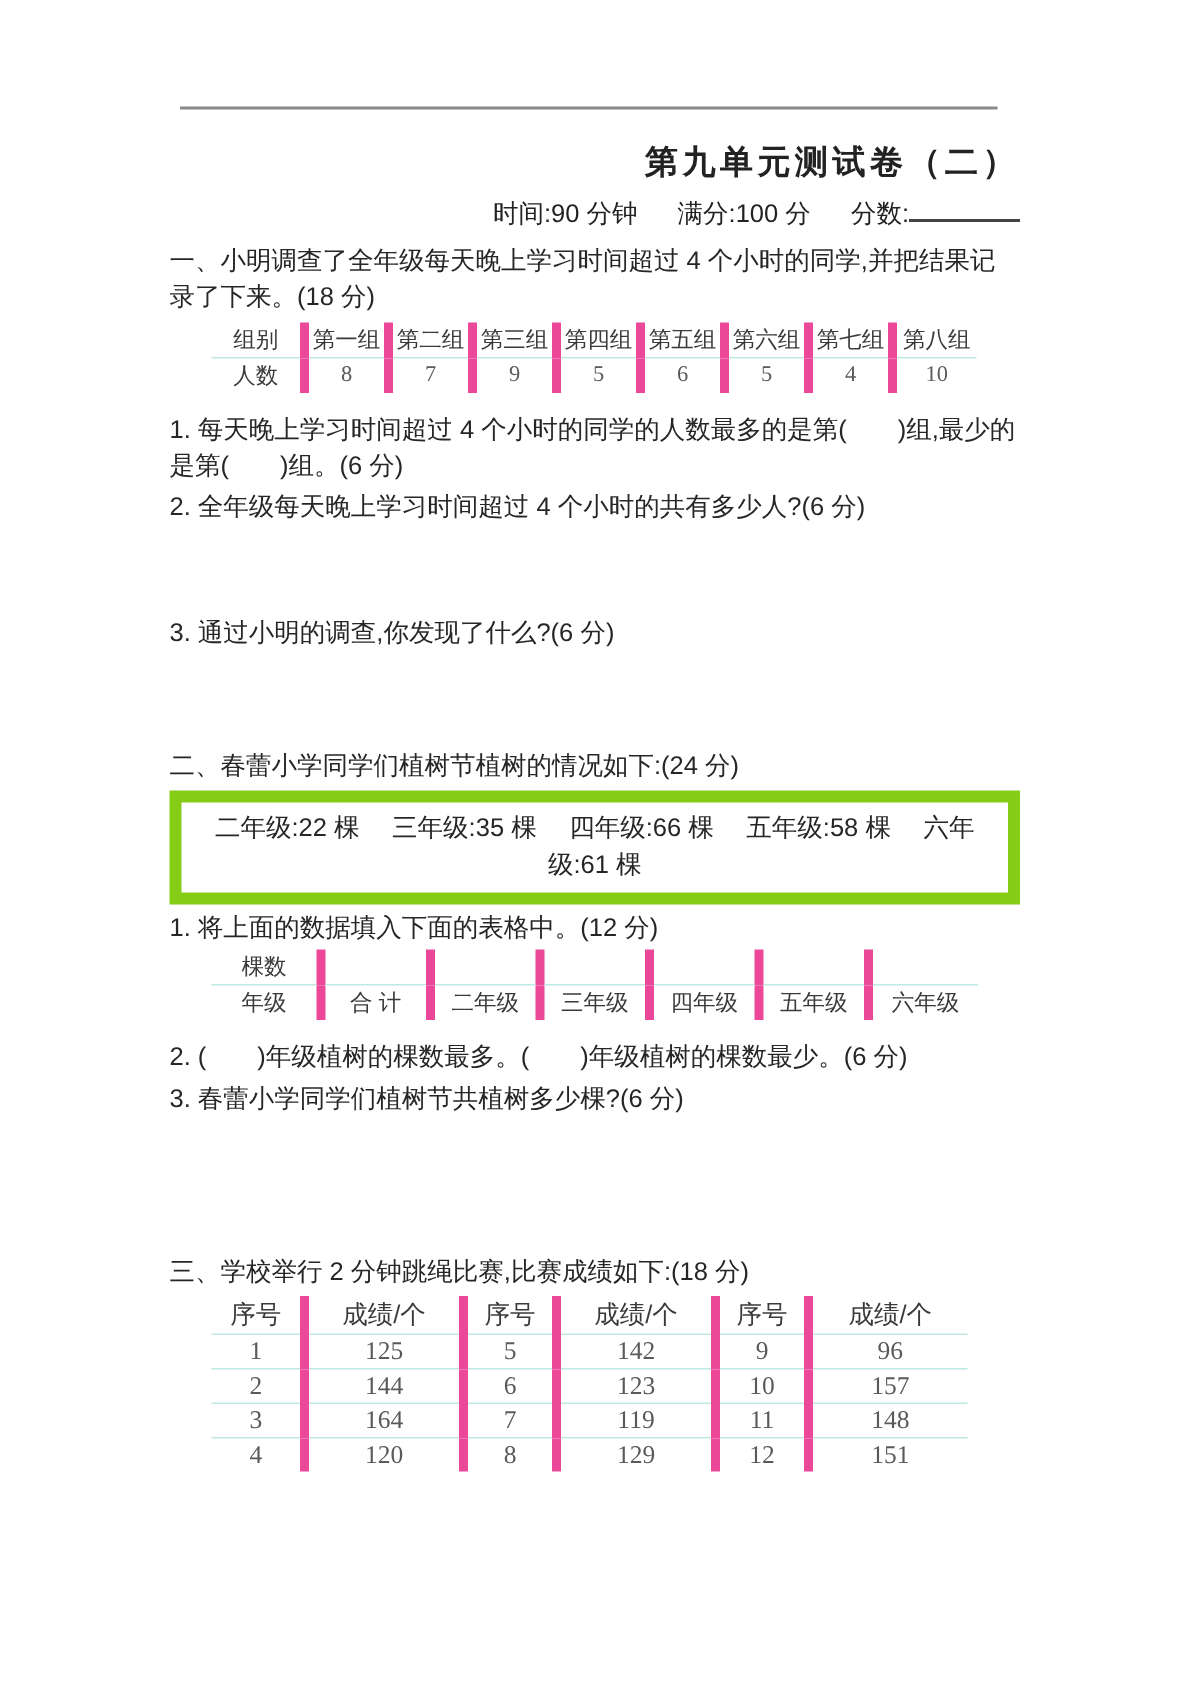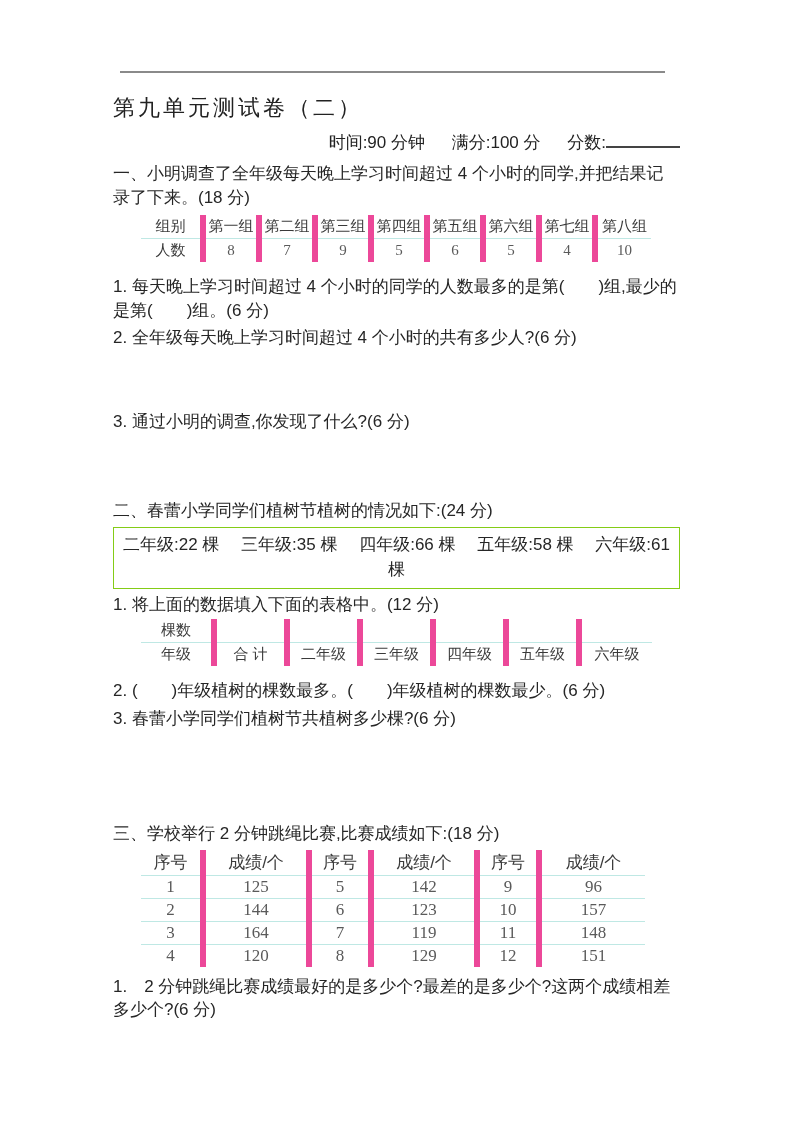--- a/index.html
+++ b/index.html
@@ -13,22 +13,22 @@
   }
   .page { padding: 0 113px; }
   .topline {
     border-top: 2px solid #8a8a8a;
     margin: 71px 15px 0 7px;
     height: 0;
   }
   .doc-title {
     font-family: "Liberation Serif", "DejaVu Serif", serif;
     font-size: 22px;
-    font-weight: normal;
-    text-align: left;
+    font-weight: bold;
+    text-align: right;
     letter-spacing: 3px;
     margin: 20px 0 0 0;
     color: #222;
   }
   .info-line {
     text-align: right;
     font-size: 17px;
     margin-top: 8px;
     color: #222;
     white-space: nowrap;
@@ -71,21 +71,21 @@
   }
   td + td { border-left: 6px solid #ec4899; }
   tr + tr td { border-top: 1px solid #bfe8e4; }
   .num {
     font-family: "Liberation Serif", "DejaVu Serif", serif;
     color: #5a5a5a;
   }
   .t3 td { height: 18px; padding: 1px 2px; font-size: 17px; }
 
   .tree-box {
-    border: 1px solid #84cc16;
+    border: 8px solid #84cc16;
     margin-top: 4px;
     padding: 4px 8px 6px 8px;
     font-size: 17px;
     line-height: 25px;
     text-align: center;
     color: #262626;
   }
 </style>
 </head>
 <body>
@@ -235,15 +235,14 @@
       <td class="num">4</td>
       <td class="num">120</td>
       <td class="num">8</td>
       <td class="num">129</td>
       <td class="num">12</td>
       <td class="num">151</td>
     </tr>
   </tbody>
     </table>
 
-  <p class="para mt-sm">1.　2 分钟跳绳比赛成绩最好的是多少个?最差的是多少个?这两个成绩相差多少个?(6 分)</p>
 
 </div>
 
 </body></html>

